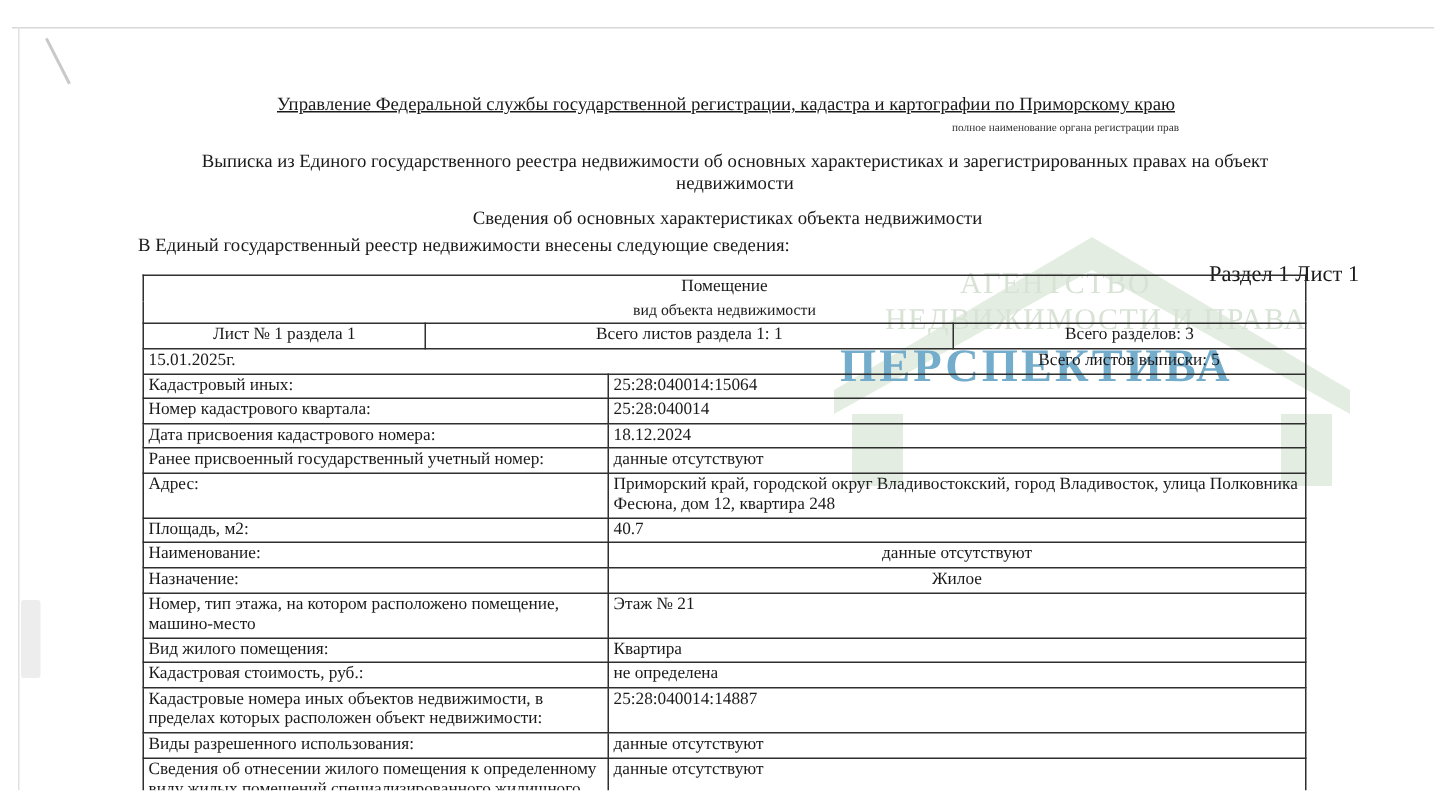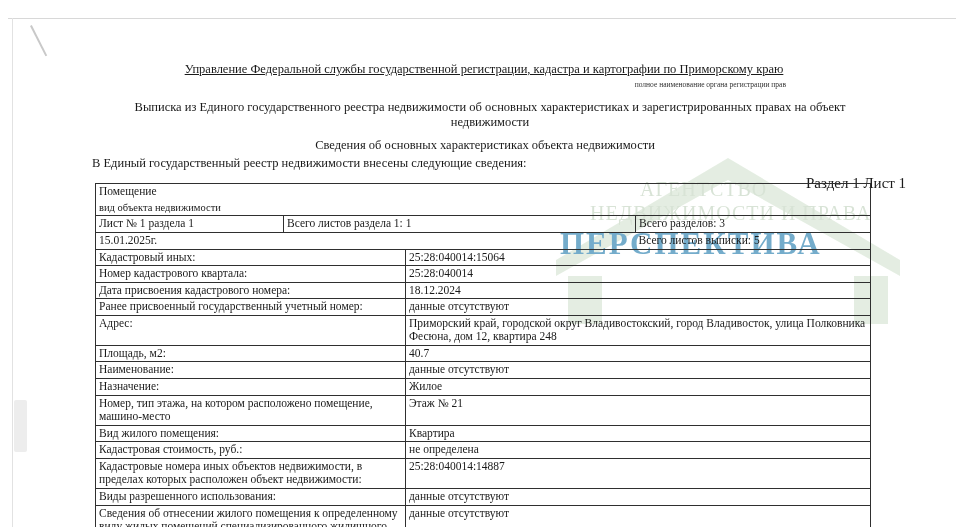--- a/index.html
+++ b/index.html
@@ -132,21 +132,21 @@
     border-collapse: collapse;
     font-size: 11.5px;
     table-layout: fixed;
   }
   .tbl td {
     border: 1px solid #2f2f2f;
     padding: 1px 3px;
     vertical-align: top;
     line-height: 1.18;
   }
-  .c-center { text-align: left; }
+  .c-center { text-align: center; }
   .row-pom td { height: 15px; }
   .no-border-bottom { border-bottom: none !important; }
   .no-border-top { border-top: none !important; }
   .date-cell {
     border-right: none !important;
     border-bottom: none !important;
   }
   .date-cell-r {
     border-left: none !important;
     border-bottom: none !important;

